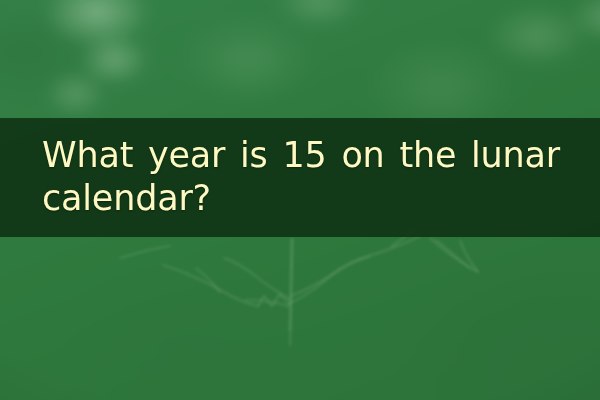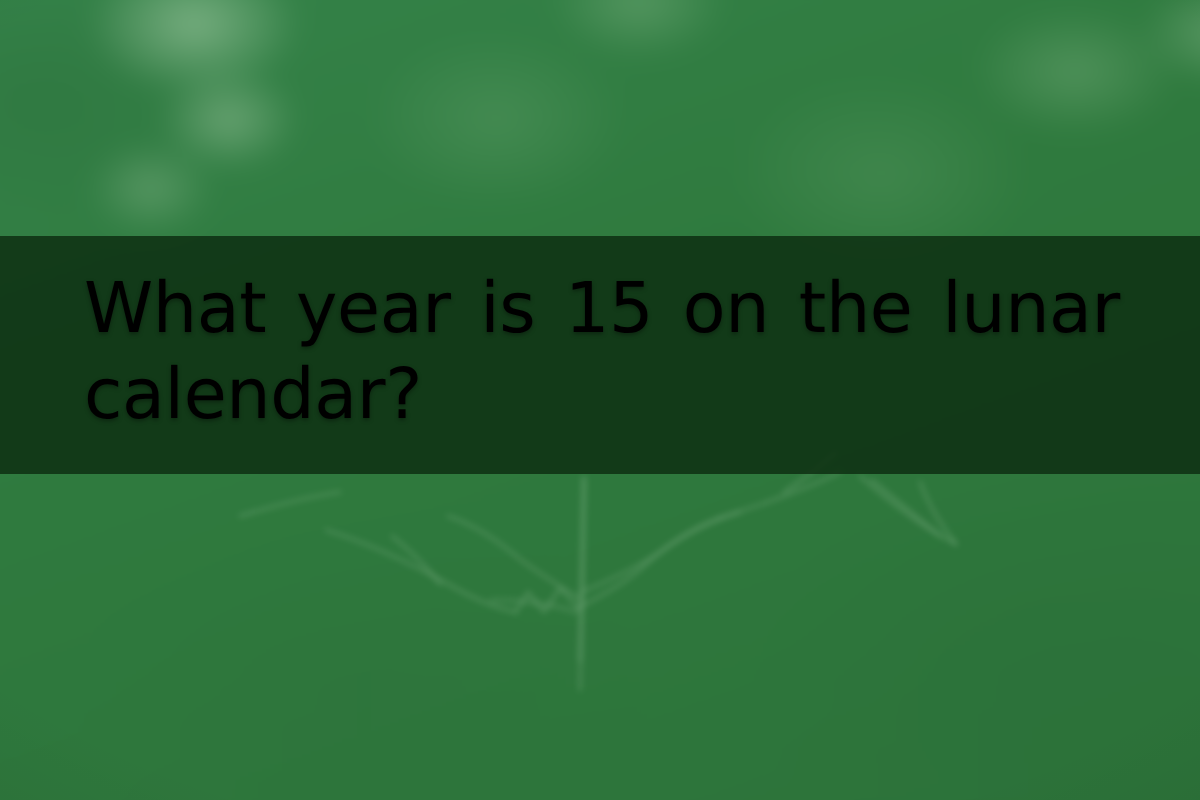--- a/index.html
+++ b/index.html
@@ -70,21 +70,21 @@
     box-sizing: border-box;
     display: flex;
     align-items: center;
   }
 
   #caption-text {
     width: 100%;
     box-sizing: border-box;
     padding: 0 40px 0 42px;
     margin: 0;
-    color: #000000;
+    color: #fef9c3;
     font-family: "DejaVu Sans", sans-serif;
     font-size: 35px;
     line-height: 43px;
     font-weight: 400;
     letter-spacing: -0.2px;
     text-align: justify;
     text-align-last: left;
     word-spacing: 3px;
     text-shadow: 0 1px 2px rgba(0,0,0,0.35);
     transform: translateY(-1px);

